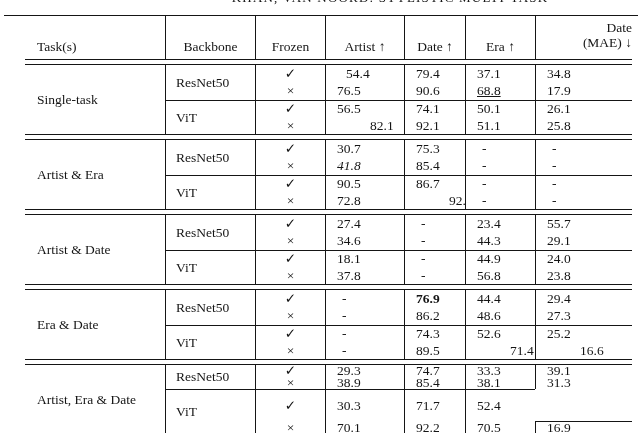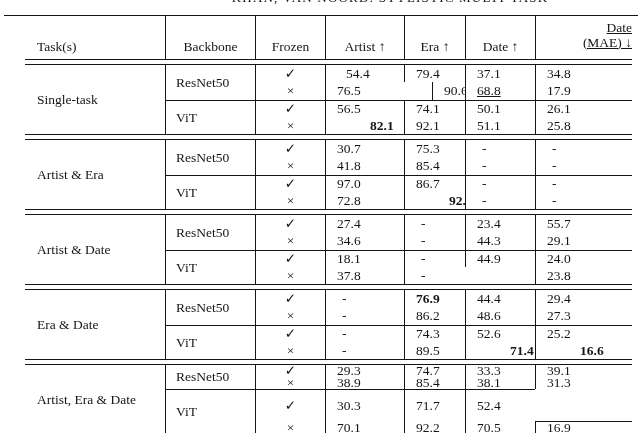--- a/index.html
+++ b/index.html
@@ -35,75 +35,75 @@
     display:grid;
     grid-template-columns:140px 90px 70px 79px 61px 70px 97px;
   }
   .hdr{height:43px;}
   .hdr .hc{
     display:flex;align-items:flex-end;justify-content:center;
     padding-bottom:4px;line-height:1.1;
   }
   .hdr .hc.left{justify-content:flex-start;padding-left:12px;}
   .hc2{flex-direction:column;}
-  .hc2 div{text-align:center;text-decoration:underline;}
+  .hc2 div{text-align:center;}
   .bl{border-left:1.2px solid #151515;}
   .dbl{
     height:4px;
     border-top:1.3px solid #151515;
     border-bottom:1.3px solid #151515;
   }
   .section{height:69px;grid-template-rows:repeat(4,1fr);}
   .c{display:flex;align-items:center;overflow:hidden;}
   .task{grid-column:1;grid-row:1/5;padding-left:12px;}
   .backbone{grid-column:2;padding-left:10px;}
   .frozen{grid-column:3;justify-content:center;}
   .val{padding-left:11px;}
   .dash{padding-left:16px;}
   .rt{border-top:1.2px solid #151515;}
-  .b{font-weight:bold;padding-left:44px;}
+  .b{font-weight:normal;padding-left:44px;}
   .fz{font-size:13.5px;line-height:1;}
 </style>
 </head>
 <body>
 
 <div class="page">
 
   <div class="runclip">
     <span>KHAN, VAN NOORD: STYLISTIC MULTI-TASK</span>
   </div>
 
   <div class="top-rule"></div>
 
   <div class="tbl" id="tbl">
     <div class="grid hdr">
       <div class="hc left fz">Task(s)</div>
       <div class="hc bl fz">Backbone</div>
       <div class="hc bl fz">Frozen</div>
       <div class="hc bl fz">Artist ↑</div>
+      <div class="hc bl fz">Date ↑</div>
       <div class="hc bl fz">Era ↑</div>
-      <div class="hc bl fz">Date ↑</div>
       <div class="hc bl hc2 fz">
         <div>Date</div>
         <div>(MAE) ↓</div>
       </div>
     </div>
     <div class="dbl"></div>
 
   <div class="grid section">
         <div class="c task fz">Single-task</div>
         <div class="c backbone bl fz" style="grid-row: 1 / 3;">ResNet50</div>
         <div class="c frozen bl fz" style="grid-area: 1 / 3;">✓</div>
         <div class="c bl fz val" style="grid-area: 1 / 4; padding-left: 20px;">54.4</div>
         <div class="c bl fz val" style="grid-area: 1 / 5;">79.4</div>
         <div class="c bl fz val" style="grid-area: 1 / 6;">37.1</div>
         <div class="c bl fz val" style="grid-area: 1 / 7;">34.8</div>
         <div class="c frozen bl fz" style="grid-area: 2 / 3;">×</div>
         <div class="c bl fz val" style="grid-area: 2 / 4;">76.5</div>
-        <div class="c bl fz val" style="grid-area: 2 / 5; margin-left: 28px;">90.6</div>
+        <div class="c bl fz val" style="grid-area: 2 / 5;">90.6</div>
         <div class="c bl fz val" style="grid-area: 2 / 6; text-decoration: underline;">68.8</div>
         <div class="c bl fz val" style="grid-area: 2 / 7;">17.9</div>
         <div class="c backbone bl fz rt" style="grid-row: 3 / 5;">ViT</div>
         <div class="c frozen bl fz rt" style="grid-area: 3 / 3;">✓</div>
         <div class="c bl fz val rt" style="grid-area: 3 / 4;">56.5</div>
         <div class="c bl fz val rt" style="grid-area: 3 / 5;">74.1</div>
         <div class="c bl fz val rt" style="grid-area: 3 / 6;">50.1</div>
         <div class="c bl fz val rt" style="grid-area: 3 / 7;">26.1</div>
         <div class="c frozen bl fz" style="grid-area: 4 / 3;">×</div>
         <div class="c bl fz val b" style="grid-area: 4 / 4;">82.1</div>
@@ -114,27 +114,27 @@
       <div class="dbl"></div>
       <div class="grid section">
         <div class="c task fz">Artist &amp; Era</div>
         <div class="c backbone bl fz" style="grid-row: 1 / 3;">ResNet50</div>
         <div class="c frozen bl fz" style="grid-area: 1 / 3;">✓</div>
         <div class="c bl fz val" style="grid-area: 1 / 4;">30.7</div>
         <div class="c bl fz val" style="grid-area: 1 / 5;">75.3</div>
         <div class="c bl fz dash" style="grid-area: 1 / 6;">-</div>
         <div class="c bl fz dash" style="grid-area: 1 / 7;">-</div>
         <div class="c frozen bl fz" style="grid-area: 2 / 3;">×</div>
-        <div class="c bl fz val" style="grid-area: 2 / 4;">41.8</div>
+        <div class="c bl fz val" style="grid-area: 2 / 4; font-style: italic;">41.8</div>
         <div class="c bl fz val" style="grid-area: 2 / 5;">85.4</div>
         <div class="c bl fz dash" style="grid-area: 2 / 6;">-</div>
         <div class="c bl fz dash" style="grid-area: 2 / 7;">-</div>
         <div class="c backbone bl fz rt" style="grid-row: 3 / 5;">ViT</div>
         <div class="c frozen bl fz rt" style="grid-area: 3 / 3;">✓</div>
-        <div class="c bl fz val rt" style="grid-area: 3 / 4;">97.0</div>
+        <div class="c bl fz val rt" style="grid-area: 3 / 4;">90.5</div>
         <div class="c bl fz val rt" style="grid-area: 3 / 5;">86.7</div>
         <div class="c bl fz dash rt" style="grid-area: 3 / 6;">-</div>
         <div class="c bl fz dash rt" style="grid-area: 3 / 7;">-</div>
         <div class="c frozen bl fz" style="grid-area: 4 / 3;">×</div>
         <div class="c bl fz val" style="grid-area: 4 / 4;">72.8</div>
         <div class="c bl fz val b" style="grid-area: 4 / 5;">92.7</div>
         <div class="c bl fz dash" style="grid-area: 4 / 6;">-</div>
         <div class="c bl fz dash" style="grid-area: 4 / 7;">-</div>
       </div>
       <div class="dbl"></div>
@@ -153,20 +153,21 @@
         <div class="c bl fz val" style="grid-area: 2 / 7;">29.1</div>
         <div class="c backbone bl fz rt" style="grid-row: 3 / 5;">ViT</div>
         <div class="c frozen bl fz rt" style="grid-area: 3 / 3;">✓</div>
         <div class="c bl fz val rt" style="grid-area: 3 / 4;">18.1</div>
         <div class="c bl fz dash rt" style="grid-area: 3 / 5;">-</div>
         <div class="c bl fz val rt" style="grid-area: 3 / 6;">44.9</div>
         <div class="c bl fz val rt" style="grid-area: 3 / 7;">24.0</div>
         <div class="c frozen bl fz" style="grid-area: 4 / 3;">×</div>
         <div class="c bl fz val" style="grid-area: 4 / 4;">37.8</div>
         <div class="c bl fz dash" style="grid-area: 4 / 5;">-</div>
+        <div class="c bl fz val" style="grid-area: 4 / 6;">56.8</div>
         <div class="c bl fz val" style="grid-area: 4 / 7;">23.8</div>
       </div>
       <div class="dbl"></div>
       <div class="grid section">
         <div class="c task fz">Era &amp; Date</div>
         <div class="c backbone bl fz" style="grid-row: 1 / 3;">ResNet50</div>
         <div class="c frozen bl fz" style="grid-area: 1 / 3;">✓</div>
         <div class="c bl fz dash" style="grid-area: 1 / 4;">-</div>
         <div class="c bl fz val" style="grid-area: 1 / 5; font-weight: bold;">76.9</div>
         <div class="c bl fz val" style="grid-area: 1 / 6;">44.4</div>

